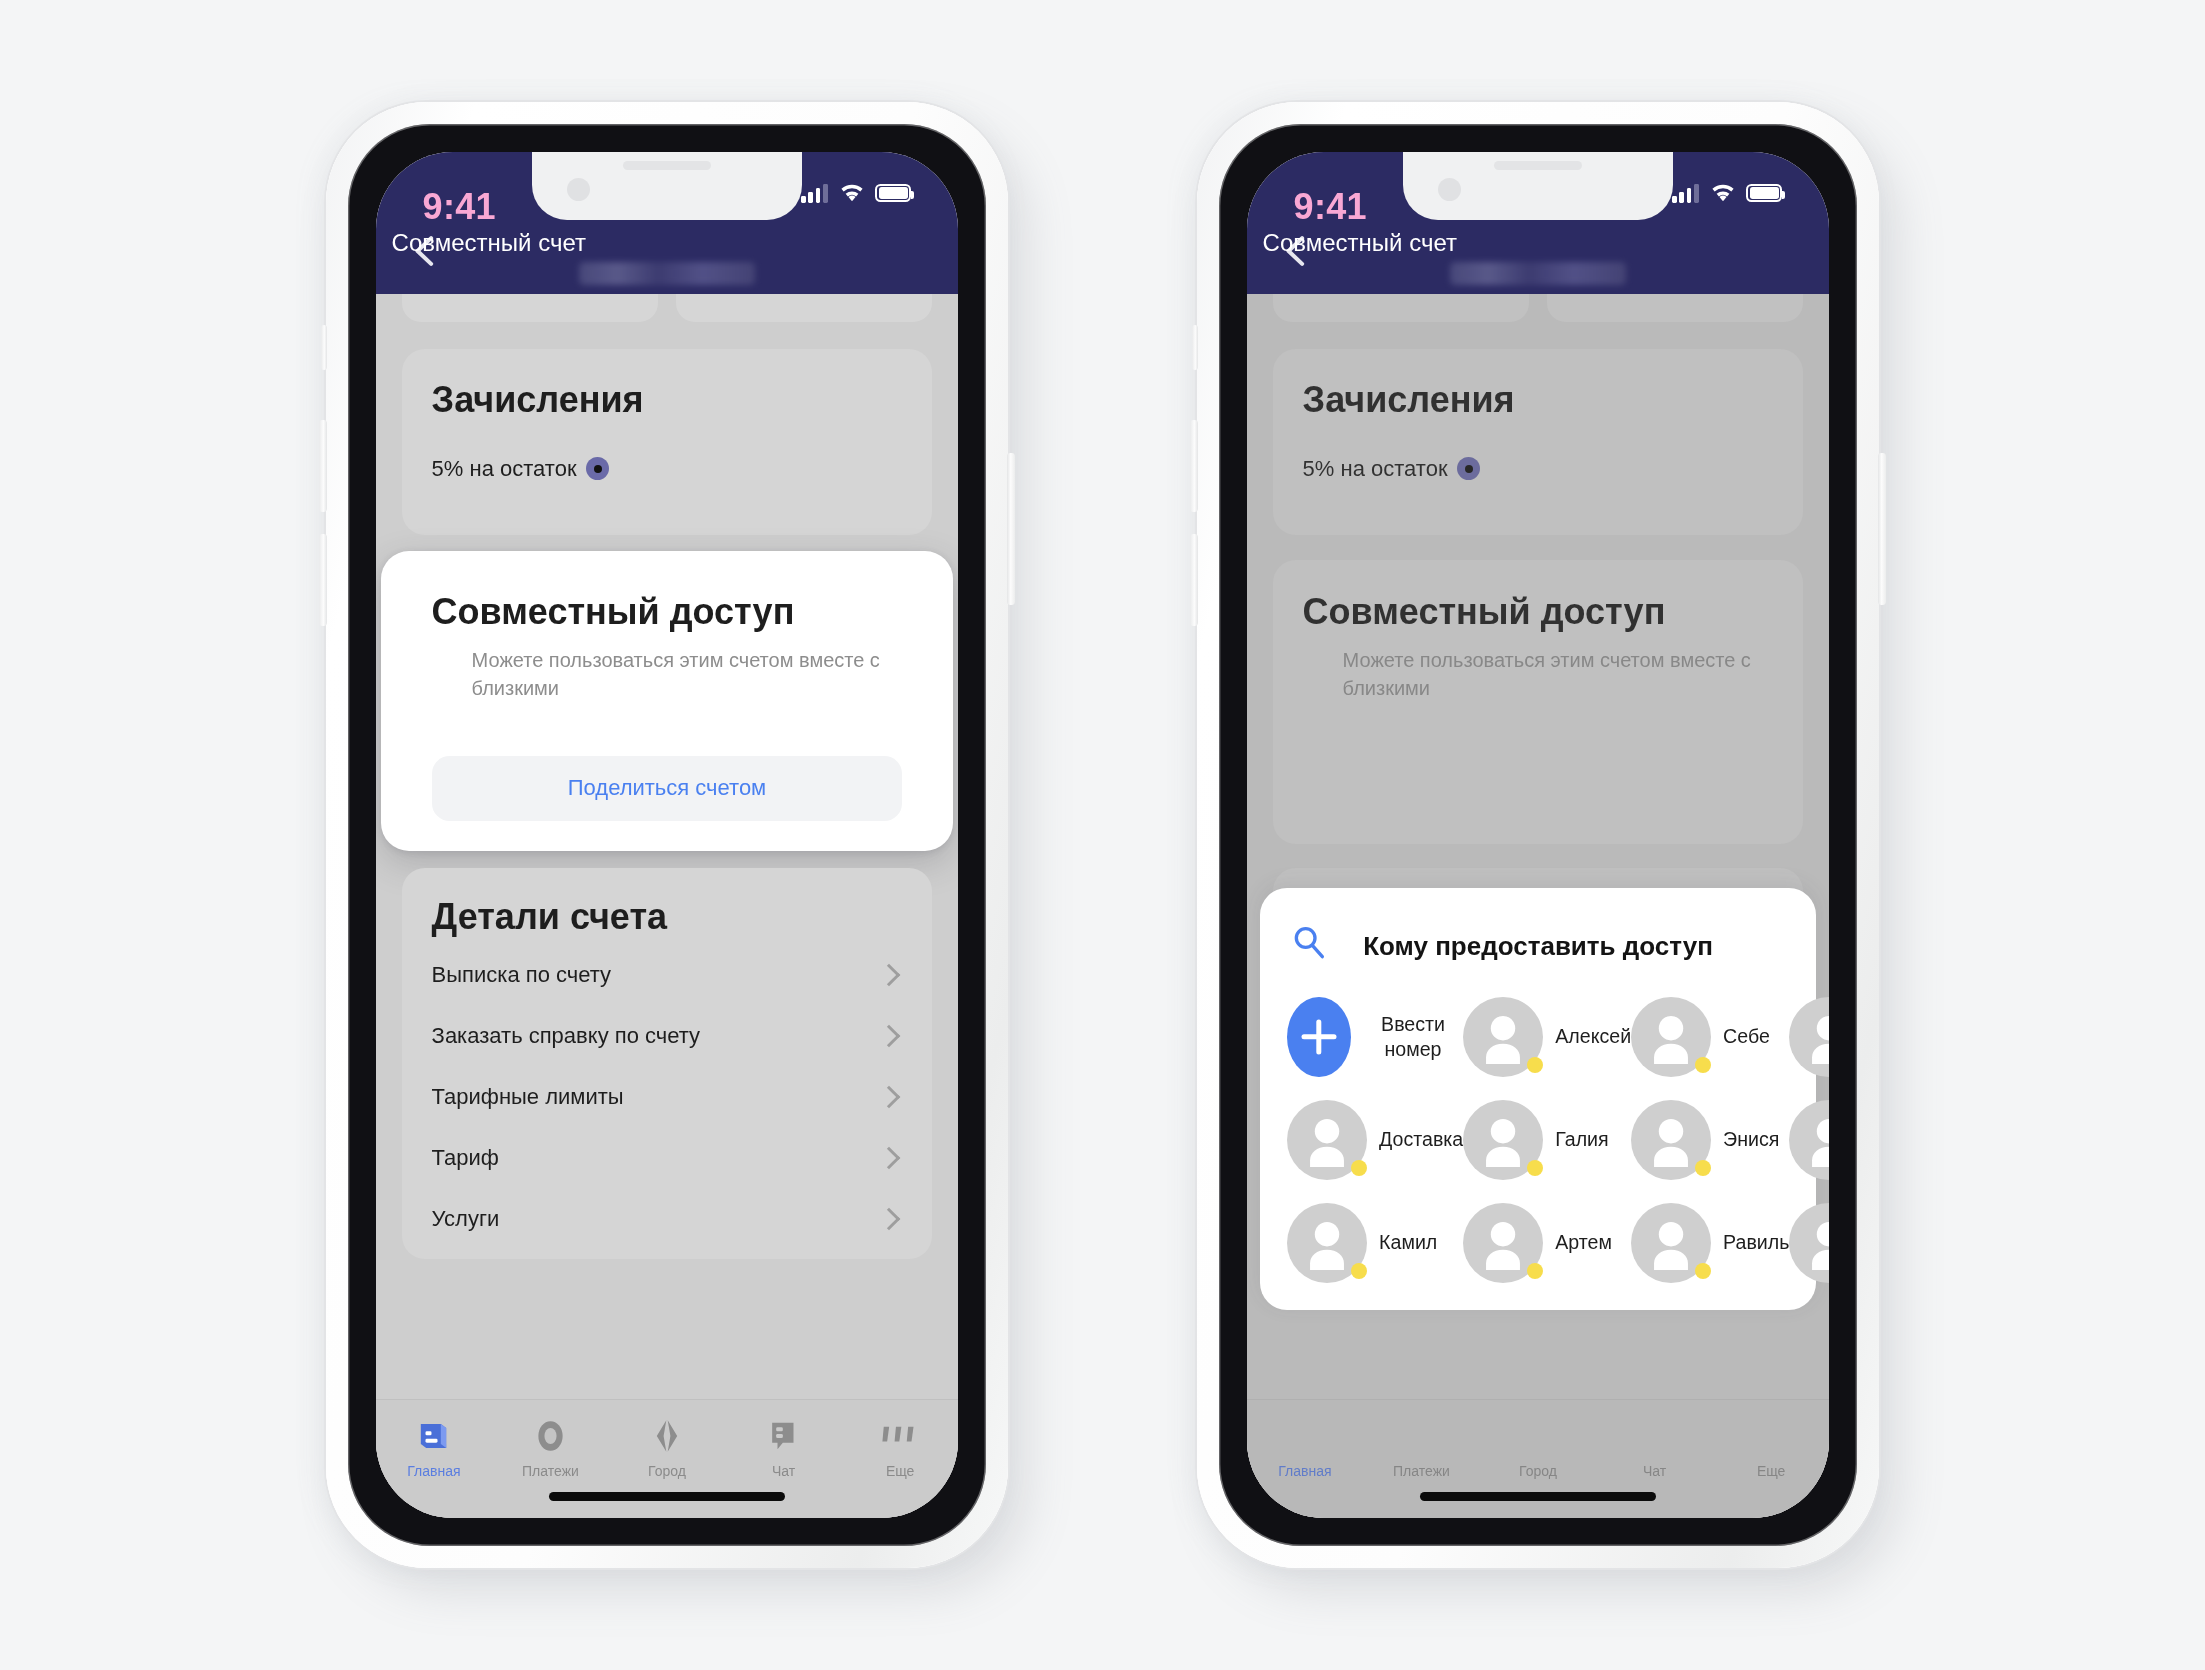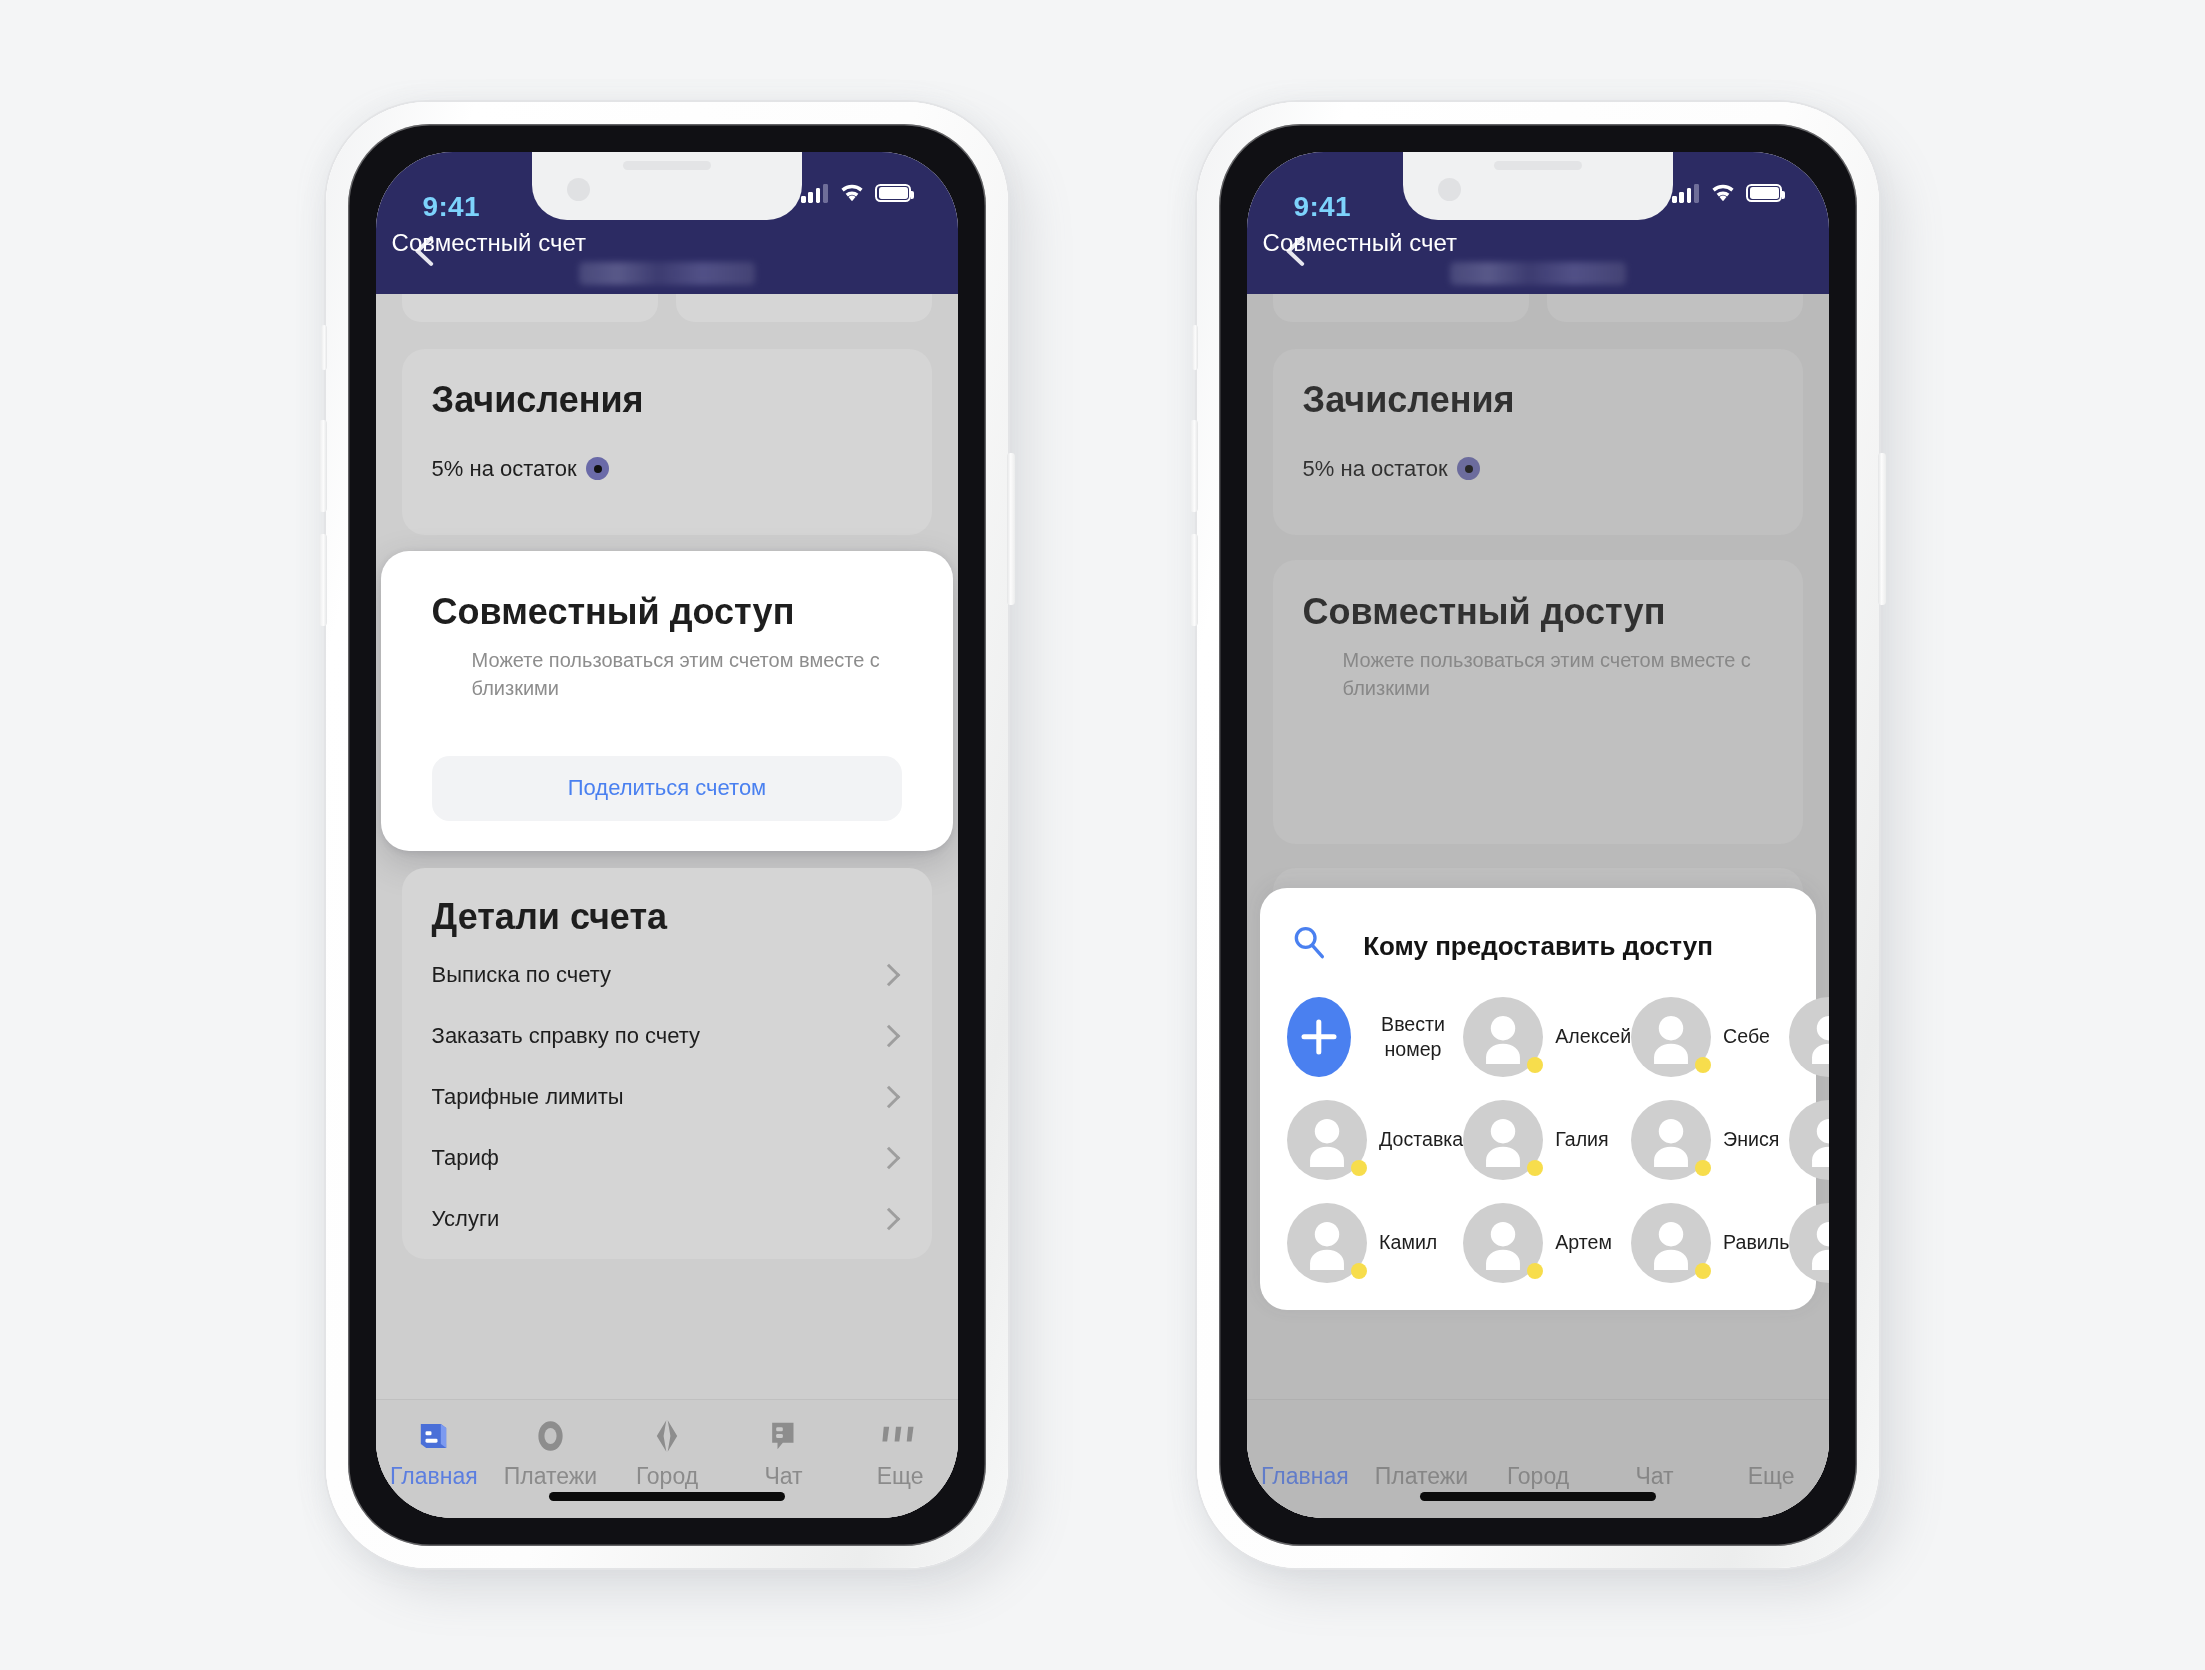--- a/index.html
+++ b/index.html
@@ -90,21 +90,21 @@
   .navbar {
     position: absolute; left:0; right:0; top:0; height: 142px;
     background: #2c2b63;
     z-index: 20;
   }
   .statusbar {
     position: absolute; left: 0; right: 0; top: 24px; height: 35px;
     display: flex; align-items: center; justify-content: space-between;
     padding: 0 47px;
   }
-  .clock { color:#7dd3fc; font-size: 28px; font-weight: 700; letter-spacing: 0.3px; margin-top: 28px; }
+  .clock { color:#f9a8d4; font-size: 36px; font-weight: 700; letter-spacing: 0.3px; margin-top: 28px; }
   .sb-right { display:flex; align-items:center; gap: 10.8px; }
   .bars { display:flex; align-items:flex-end; gap:2.7px; height: 20px; }
   .bars i { display:block; width:4.7px; background:#fff; border-radius:1.4px; }
   .bars i:nth-child(1){ height:6.8px; }
   .bars i:nth-child(2){ height:10.8px; }
   .bars i:nth-child(3){ height:15px; }
   .bars i:nth-child(4){ height:19.6px; background:#6f6e99; }
   .wifi svg { display:block; }
   .battery {
     width: 36px; height: 18px; border: 2px solid #fff; border-radius: 5.4px;
@@ -188,21 +188,21 @@
 
   
   .tabbar{
     position:absolute; left:0; right:0; bottom:0; height: 119px;
     background:#cbcbcb;
     border-top: 1.4px solid #c0c0c0;
     display:flex; align-items:flex-start; padding-top: 17.6px;
     z-index: 12;
   }
   .tab{ flex:1; display:flex; flex-direction:column; align-items:center; gap:9.5px;}
-  .tab span{ font-size: 23px; color:#8b8b8b; }
+  .tab span{ font-size: 14px; color:#8b8b8b; }
   .tab.active span{ color:#5b7ee0; }
   .tab-ico{ height:35px; display:flex; align-items:center; justify-content:center;}
   .home-indicator{
     position:absolute; left:50%; transform:translateX(-50%); bottom: 17.6px;
     width: 236px; height: 8.8px; border-radius:4.7px; background:#0b0b0b;
     z-index: 40;
   }
 
   
   .dim{ position:absolute; inset:0; background: rgba(120,120,120,0.22); z-index: 14; }

